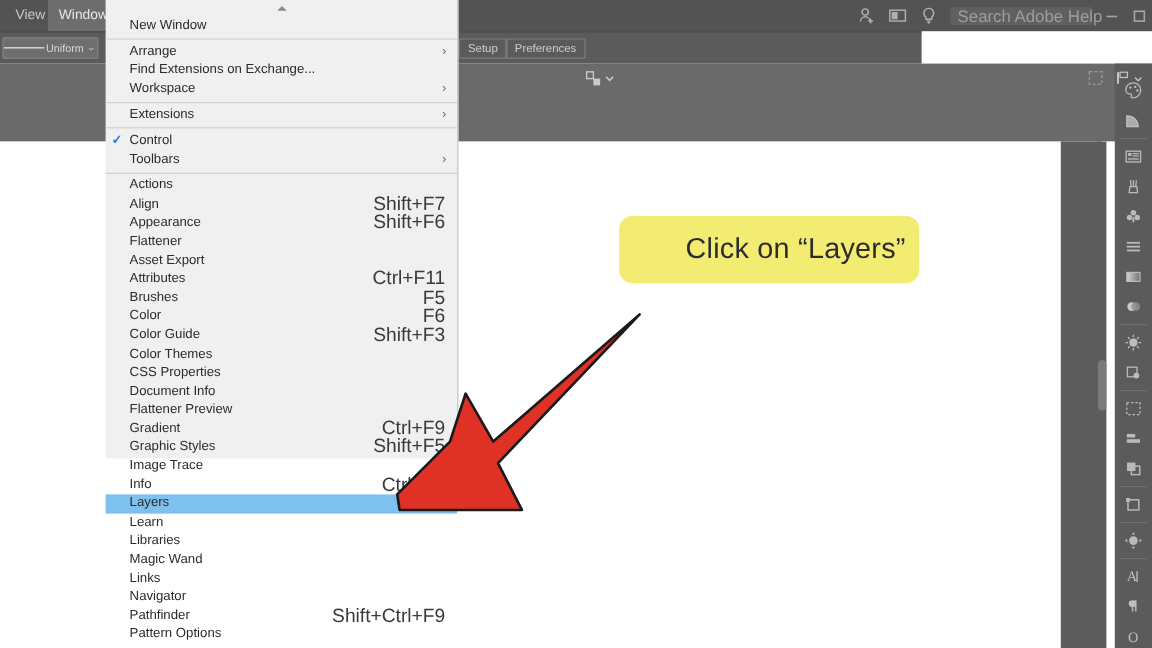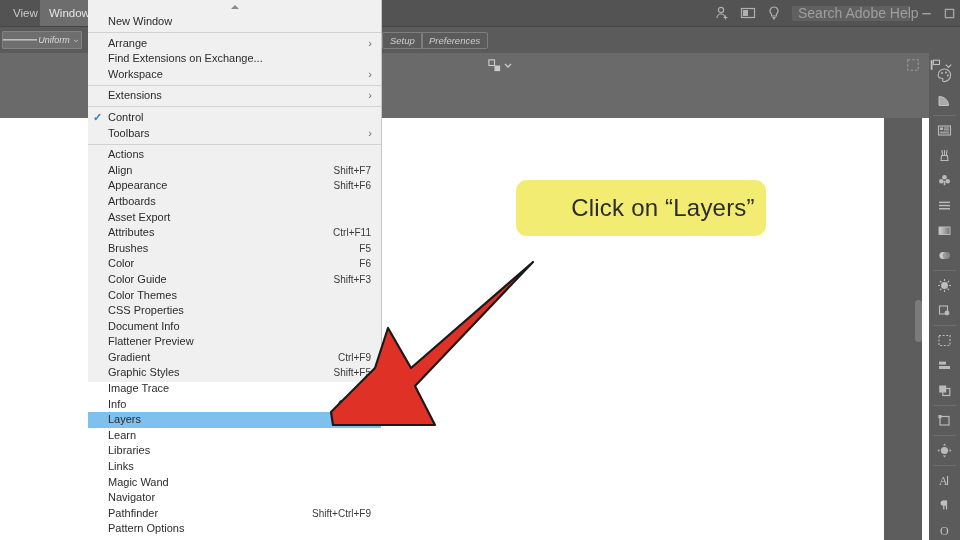--- a/index.html
+++ b/index.html
@@ -25,22 +25,22 @@
     align-items: center; gap: 10px; right: 4px; }
   .mb-ic { width: 16px; height: 16px; opacity: .75; display: block; }
   .searchbox {
     width: 118px; height: 15px; background: #606060; border-radius: 1px;
     display: flex; align-items: center; padding: 0 3px; gap: 3px;
   }
   .searchbox .ph { font-size: 14px; color: #9e9e9e; white-space: nowrap; }
   .wbtn { width: 13px; height: 13px; opacity: .72; }
 
   .optbar {
-    position: absolute; left: 0; top: 26px; width: 960px; height: 27px;
-    background: #5b5b5b; border-top: 1px solid #454545; font-style: italic;
+    position: absolute; left: 0; top: 26px; width: 768px; height: 27px;
+    background: #5b5b5b; border-top: 1px solid #454545;
   }
   .stroke-widget {
     position: absolute; left: 2px; top: 4px; width: 80px; height: 18px;
     background: #6e6e6e; border: 1px solid #828282; border-radius: 1px;
     display: flex; align-items: center; justify-content: flex-end; padding-right: 2px;
   }
   .stroke-widget .lbl { font-size: 9px; color: #d8d8d8; margin-right: 3px; }
   .opt-btn {
     position: absolute; top: 5px; height: 17px; line-height: 15px;
     border: 1px solid #7e7e7e; border-radius: 2px; background: transparent;
@@ -70,21 +70,21 @@
   }
   .menu-scroll-up { height: 14px; display: flex; align-items: center; justify-content: center; }
   .menu-scroll-up .caret {
     width: 0; height: 0; border-left: 4px solid transparent; border-right: 4px solid transparent;
     border-bottom: 4px solid #8a8a8a;
   }
   .mi {
     position: relative; height: 15.6px; line-height: 15.6px;
     padding-left: 20px; padding-right: 10px; white-space: nowrap;
   }
-  .mi .sc { position: absolute; right: 10px; top: 0; font-size: 10px; color: #3a3a3a; }
+  .mi .sc { position: absolute; right: 10px; top: 0; font-size: 16px; color: #3a3a3a; }
   .mi .sub {
     position: absolute; right: 9px; top: 0; height: 15.6px; line-height: 15.6px;
     font-size: 11px; color: #6a6a6a;
   }
   .mi.hl { background: #7ec0ee; }
   .mi .chk { position: absolute; left: 5px; top: 0; height: 15.6px; line-height: 15.6px;
     color: #2f7fd0; font-size: 11px; font-weight: bold; }
   .sep { height: 1px; background: #d2d2d2; margin: 2.5px 0; }
 
   
@@ -323,39 +323,39 @@
         <div class="mi"><span>Workspace</span><span class="sub">›</span></div>
         <div class="sep"></div>
         <div class="mi"><span>Extensions</span><span class="sub">›</span></div>
         <div class="sep"></div>
         <div class="mi"><span class="chk">✓</span><span>Control</span></div>
         <div class="mi"><span>Toolbars</span><span class="sub">›</span></div>
         <div class="sep"></div>
         <div class="mi"><span>Actions</span></div>
         <div class="mi"><span>Align</span><span class="sc">Shift+F7</span></div>
         <div class="mi"><span>Appearance</span><span class="sc">Shift+F6</span></div>
-        <div class="mi"><span>Artboards</span></div>
+        <div class="mi"><span>Flattener</span></div>
         <div class="mi"><span>Asset Export</span></div>
         <div class="mi"><span>Attributes</span><span class="sc">Ctrl+F11</span></div>
         <div class="mi"><span>Brushes</span><span class="sc">F5</span></div>
         <div class="mi"><span>Color</span><span class="sc">F6</span></div>
         <div class="mi"><span>Color Guide</span><span class="sc">Shift+F3</span></div>
         <div class="mi"><span>Color Themes</span></div>
         <div class="mi"><span>CSS Properties</span></div>
         <div class="mi"><span>Document Info</span></div>
         <div class="mi"><span>Flattener Preview</span></div>
         <div class="mi"><span>Gradient</span><span class="sc">Ctrl+F9</span></div>
         <div class="mi"><span>Graphic Styles</span><span class="sc">Shift+F5</span></div>
         <div class="mi"><span>Image Trace</span></div>
         <div class="mi"><span>Info</span><span class="sc">Ctrl+F8</span></div>
         <div class="mi hl"><span>Layers</span><span class="sc">F7</span></div>
         <div class="mi"><span>Learn</span></div>
         <div class="mi"><span>Libraries</span></div>
+        <div class="mi"><span>Magic Wand</span></div>
         <div class="mi"><span>Links</span></div>
-        <div class="mi"><span>Magic Wand</span></div>
         <div class="mi"><span>Navigator</span></div>
         <div class="mi"><span>Pathfinder</span><span class="sc">Shift+Ctrl+F9</span></div>
         <div class="mi"><span>Pattern Options</span></div>
       </div>
   </div>
 
   <svg class="arrow" viewBox="0 0 235 195">
     <path d="M218 22 L96 128 L73 88 L60 128 L16 172 L18 185 L120 185 L100 146 Z" fill="#e03127" stroke="#1a1a1a" stroke-width="2.2" stroke-linejoin="round"></path>
   </svg>
 

